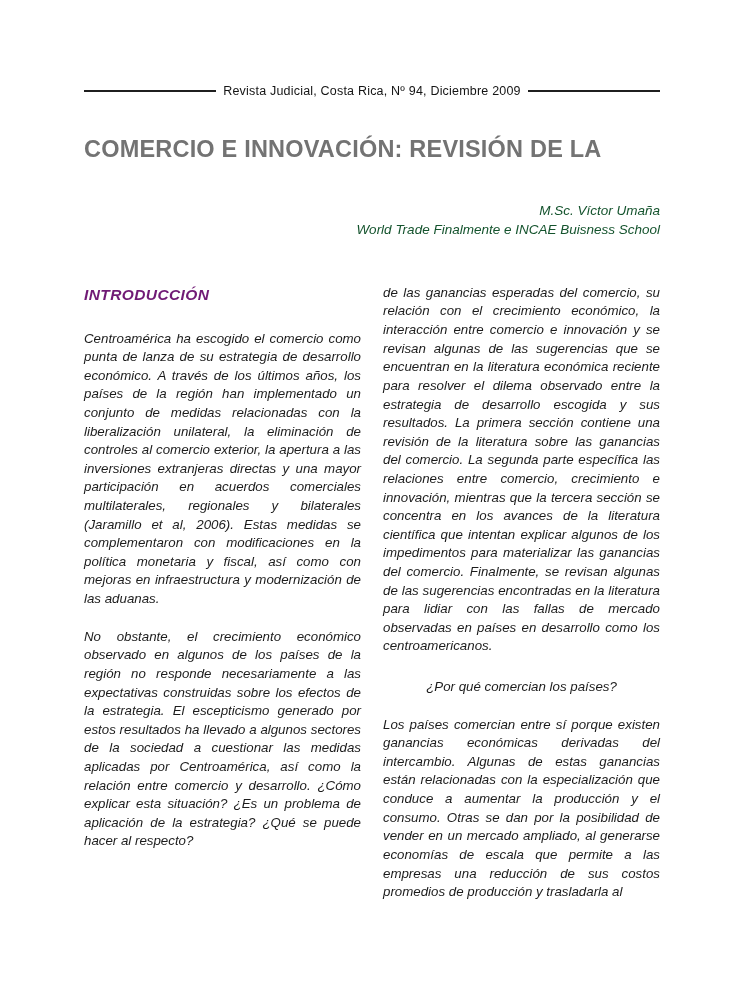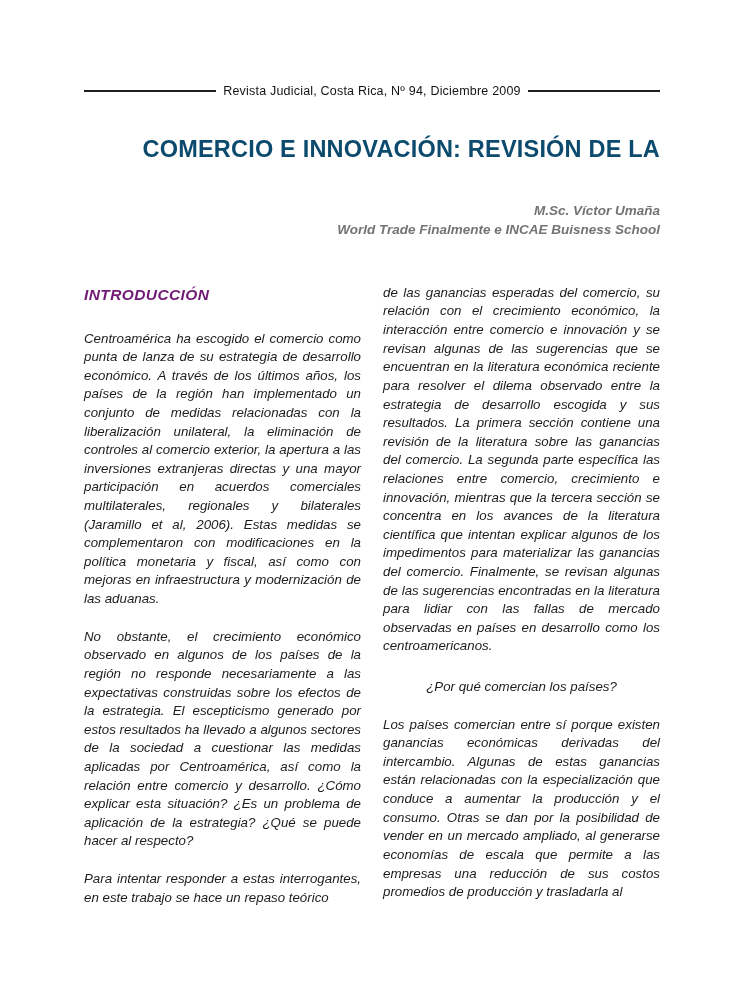--- a/index.html
+++ b/index.html
@@ -28,35 +28,35 @@
     background: #1f1f1f;
   }
   .header-text {
     font-size: 12.5px;
     white-space: nowrap;
     letter-spacing: 0.2px;
     color: #141414;
   }
   .title {
     margin-top: 34px;
-    text-align: right;
+    text-align: left;
     font-weight: bold;
     font-size: 23.5px;
     line-height: 1.45;
-    color: #0c4a6e;
+    color: #737373;
     letter-spacing: 0.2px;
   }
   .author {
     margin-top: 36px;
     text-align: right;
-    font-weight: bold;
+    font-weight: normal;
     font-style: italic;
     font-size: 13.5px;
     line-height: 1.4;
-    color: #737373;
+    color: #14532d;
   }
   .columns {
     display: flex;
     gap: 22px;
     margin-top: 44px;
   }
   .col {
     flex: 1;
     min-width: 0;
     font-size: 13.3px;
@@ -95,21 +95,20 @@
     <div>M.Sc. Víctor Umaña</div>
     <div>World Trade Finalmente e INCAE Buisness School</div>
   </div>
 
   <div class="columns">
 
     <div class="col">
       <div class="section-heading">INTRODUCCIÓN</div>
       <p>Centroamérica ha escogido el comercio como punta de lanza de su estrategia de desarrollo económico. A través de los últimos años, los países de la región han implementado un conjunto de medidas relacionadas con la liberalización unilateral, la eliminación de controles al comercio exterior, la apertura a las inversiones extranjeras directas y una mayor participación en acuerdos comerciales multilaterales, regionales y bilaterales (Jaramillo et al, 2006). Estas medidas se complementaron con modificaciones en la política monetaria y fiscal, así como con mejoras en infraestructura y modernización de las aduanas.</p>
       <p>No obstante, el crecimiento económico observado en algunos de los países de la región no responde necesariamente a las expectativas construidas sobre los efectos de la estrategia. El escepticismo generado por estos resultados ha llevado a algunos sectores de la sociedad a cuestionar las medidas aplicadas por Centroamérica, así como la relación entre comercio y desarrollo. ¿Cómo explicar esta situación? ¿Es un problema de aplicación de la estrategia? ¿Qué se puede hacer al respecto?</p>
-      <p>Para intentar responder a estas interrogantes, en este trabajo se hace un repaso teórico</p>
     </div>
 
     <div class="col">
       <p>de las ganancias esperadas del comercio, su relación con el crecimiento económico, la interacción entre comercio e innovación y se revisan algunas de las sugerencias que se encuentran en la literatura económica reciente para resolver el dilema observado entre la estrategia de desarrollo escogida y sus resultados. La primera sección contiene una revisión de la literatura sobre las ganancias del comercio. La segunda parte específica las relaciones entre comercio, crecimiento e innovación, mientras que la tercera sección se concentra en los avances de la literatura científica que intentan explicar algunos de los impedimentos para materializar las ganancias del comercio. Finalmente, se revisan algunas de las sugerencias encontradas en la literatura para lidiar con las fallas de mercado observadas en países en desarrollo como los centroamericanos.</p>
       <p class="question">¿Por qué comercian los países?</p>
       <p>Los países comercian entre sí porque existen ganancias económicas derivadas del intercambio. Algunas de estas ganancias están relacionadas con la especialización que conduce a aumentar la producción y el consumo. Otras se dan por la posibilidad de vender en un mercado ampliado, al generarse economías de escala que permite a las empresas una reducción de sus costos promedios de producción y trasladarla al</p>
     </div>
 
   </div>
 

